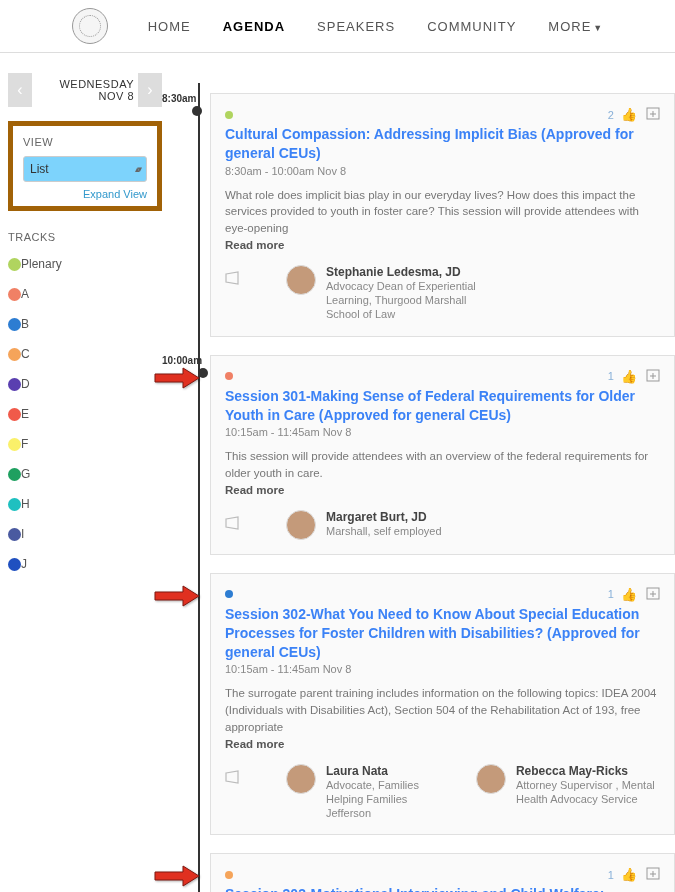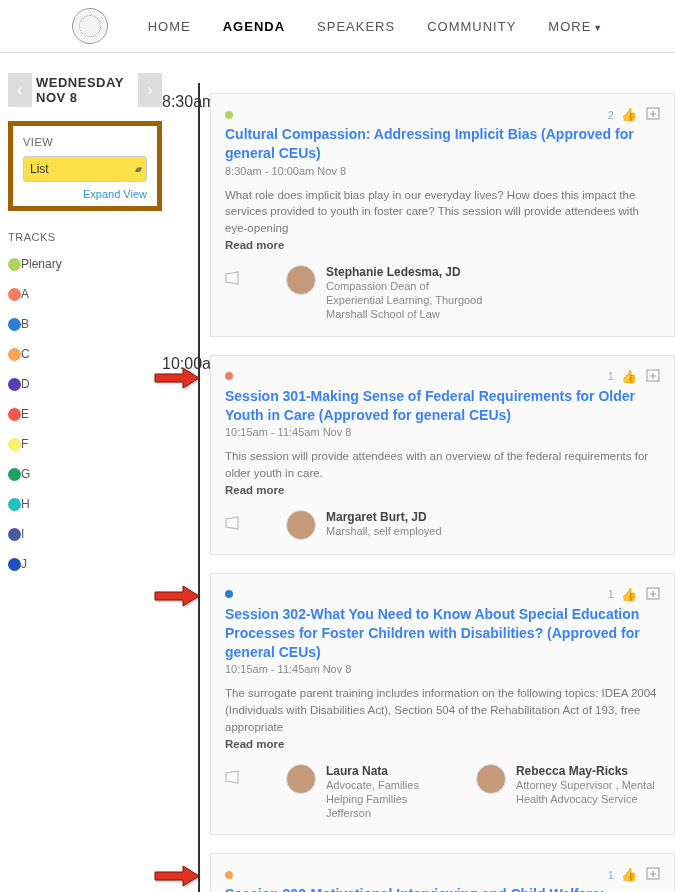--- a/index.html
+++ b/index.html
@@ -8,33 +8,33 @@
 .logo{width:36px;height:36px;border-radius:50%;border:1px solid #999;background:#f5f5f5;position:relative;margin-right:20px}
 .logo::after{content:"";position:absolute;inset:6px;border:1px dotted #999;border-radius:50%}
 .nav{display:flex;gap:32px;font-size:13px;letter-spacing:1px}
 .nav-item{color:#555;cursor:pointer}
 .nav-item.active{font-weight:700;color:#000000}
 .dropdown-caret{font-size:9px;margin-left:2px}
 .content{display:flex;padding-top:20px}
 .sidebar{width:170px;padding:0 8px}
 .date-nav{display:flex;align-items:center;margin-bottom:14px}
 .date-arrow{background:#ddd;color:#fff;width:24px;height:34px;display:flex;align-items:center;justify-content:center;cursor:pointer;font-size:16px}
-.date-label{flex:1;text-align:left;font-size:13px;font-weight:700;letter-spacing:.5px;padding:0 4px}
+.date-label{flex:1;text-align:right;font-size:11px;font-weight:400;letter-spacing:.5px;padding:0 4px}
 .panel{border:5px solid #a16207;padding:10px 10px 6px;margin-bottom:20px}
 .panel-title{font-size:11px;color:#666;margin-bottom:8px;letter-spacing:.5px}
-.select{width:100%;height:26px;border:1px solid #ccc;border-radius:3px;background:#fde047;font-size:12px;padding:0 6px;position:relative;display:flex;align-items:center;justify-content:space-between;cursor:pointer}
+.select{width:100%;height:26px;border:1px solid #ccc;border-radius:3px;background:#7dd3fc;font-size:12px;padding:0 6px;position:relative;display:flex;align-items:center;justify-content:space-between;cursor:pointer}
 .select-caret{font-size:9px;color:#666;letter-spacing:-2px}
 .expand{text-align:right;font-size:11px;color:#3399cc;margin-top:6px;cursor:pointer}
 .tracks-title{font-size:11px;color:#666;margin-bottom:14px;letter-spacing:.5px}
 .track-item{display:flex;align-items:center;margin-bottom:16px;font-size:12px;color:#555;cursor:pointer}
 .dot{width:13px;height:13px;border-radius:50%;flex-shrink:0}
 .main{flex:1;position:relative;padding-left:40px}
 .timeline-line{position:absolute;left:28px;top:10px;bottom:0;width:2px;background:#333}
 .time-marker{position:absolute;left:-40px;display:flex;flex-direction:column;align-items:flex-end}
-.time-text{font-size:16px;font-weight:400;color:#333;margin-bottom:2px;white-space:nowrap}
+.time-text{font-size:10px;font-weight:700;color:#333;margin-bottom:2px;white-space:nowrap}
 .time-dot{width:10px;height:10px;border-radius:50%;background:#333;margin-right:-6px}
 .sessions{position:relative}
 .session-card{border:1px solid #e0e0e0;background:#fafafa;padding:12px 14px 14px;margin-bottom:18px;position:relative}
 .session-card .arrow-annotation{position:absolute;left:-58px;top:10px;width:48px;height:24px}
 .session-header{display:flex;justify-content:flex-end;align-items:center;gap:8px;margin-bottom:2px}
 .track-dot{width:8px;height:8px;border-radius:50%;margin-right:auto}
 .likes-count{font-size:11px;color:#88b0d8}
 .thumb-icon,.cal-icon{color:#999;font-size:13px;cursor:pointer}
 .session-title{font-size:14px;font-weight:600;color:#3b82f6;line-height:1.35;margin-bottom:2px;cursor:pointer}
 .session-time{font-size:11px;color:#888;margin-bottom:10px}
@@ -155,21 +155,21 @@
       <div class="session-desc">What role does implicit bias play in our everyday lives? How does this impact the services provided to youth in foster care? This session will provide attendees with eye-opening</div>
       <div class="read-more">Read more</div>
           <div class="speakers">
             <span class="slide-icon"><svg width="18" height="14" viewBox="0 0 18 14">
                 <path d="M1 3 L13 1 L13 13 L1 11 Z" fill="none" stroke="#bbb" stroke-width="1.2"></path>
               </svg></span>
             <div class="speaker">
               <div class="avatar"></div>
               <div>
                 <div class="speaker-name">Stephanie Ledesma, JD</div>
-                <div class="speaker-role">Compassion Dean of Experiential Learning, Thurgood Marshall School of Law</div>
+                <div class="speaker-role">Advocacy Dean of Experiential Learning, Thurgood Marshall School of Law</div>
               </div>
             </div>
           </div>
         </div>
         <div class="time-anchor second-block">
           <div class="time-marker">
             <span class="time-text">10:00am</span>
             <span class="time-dot"></span>
           </div>
         </div>

